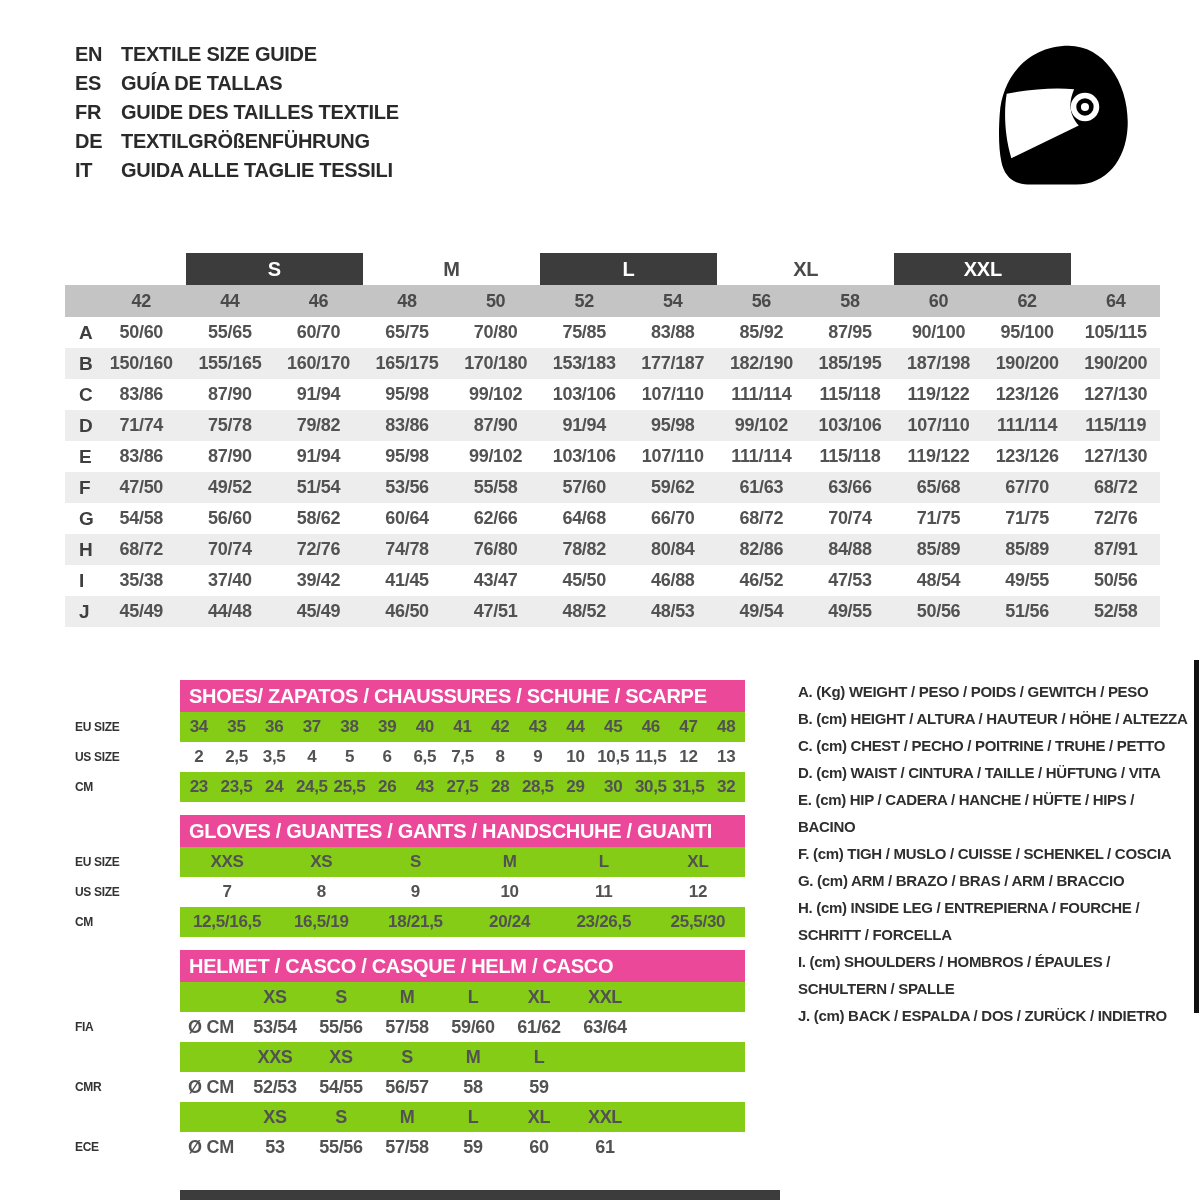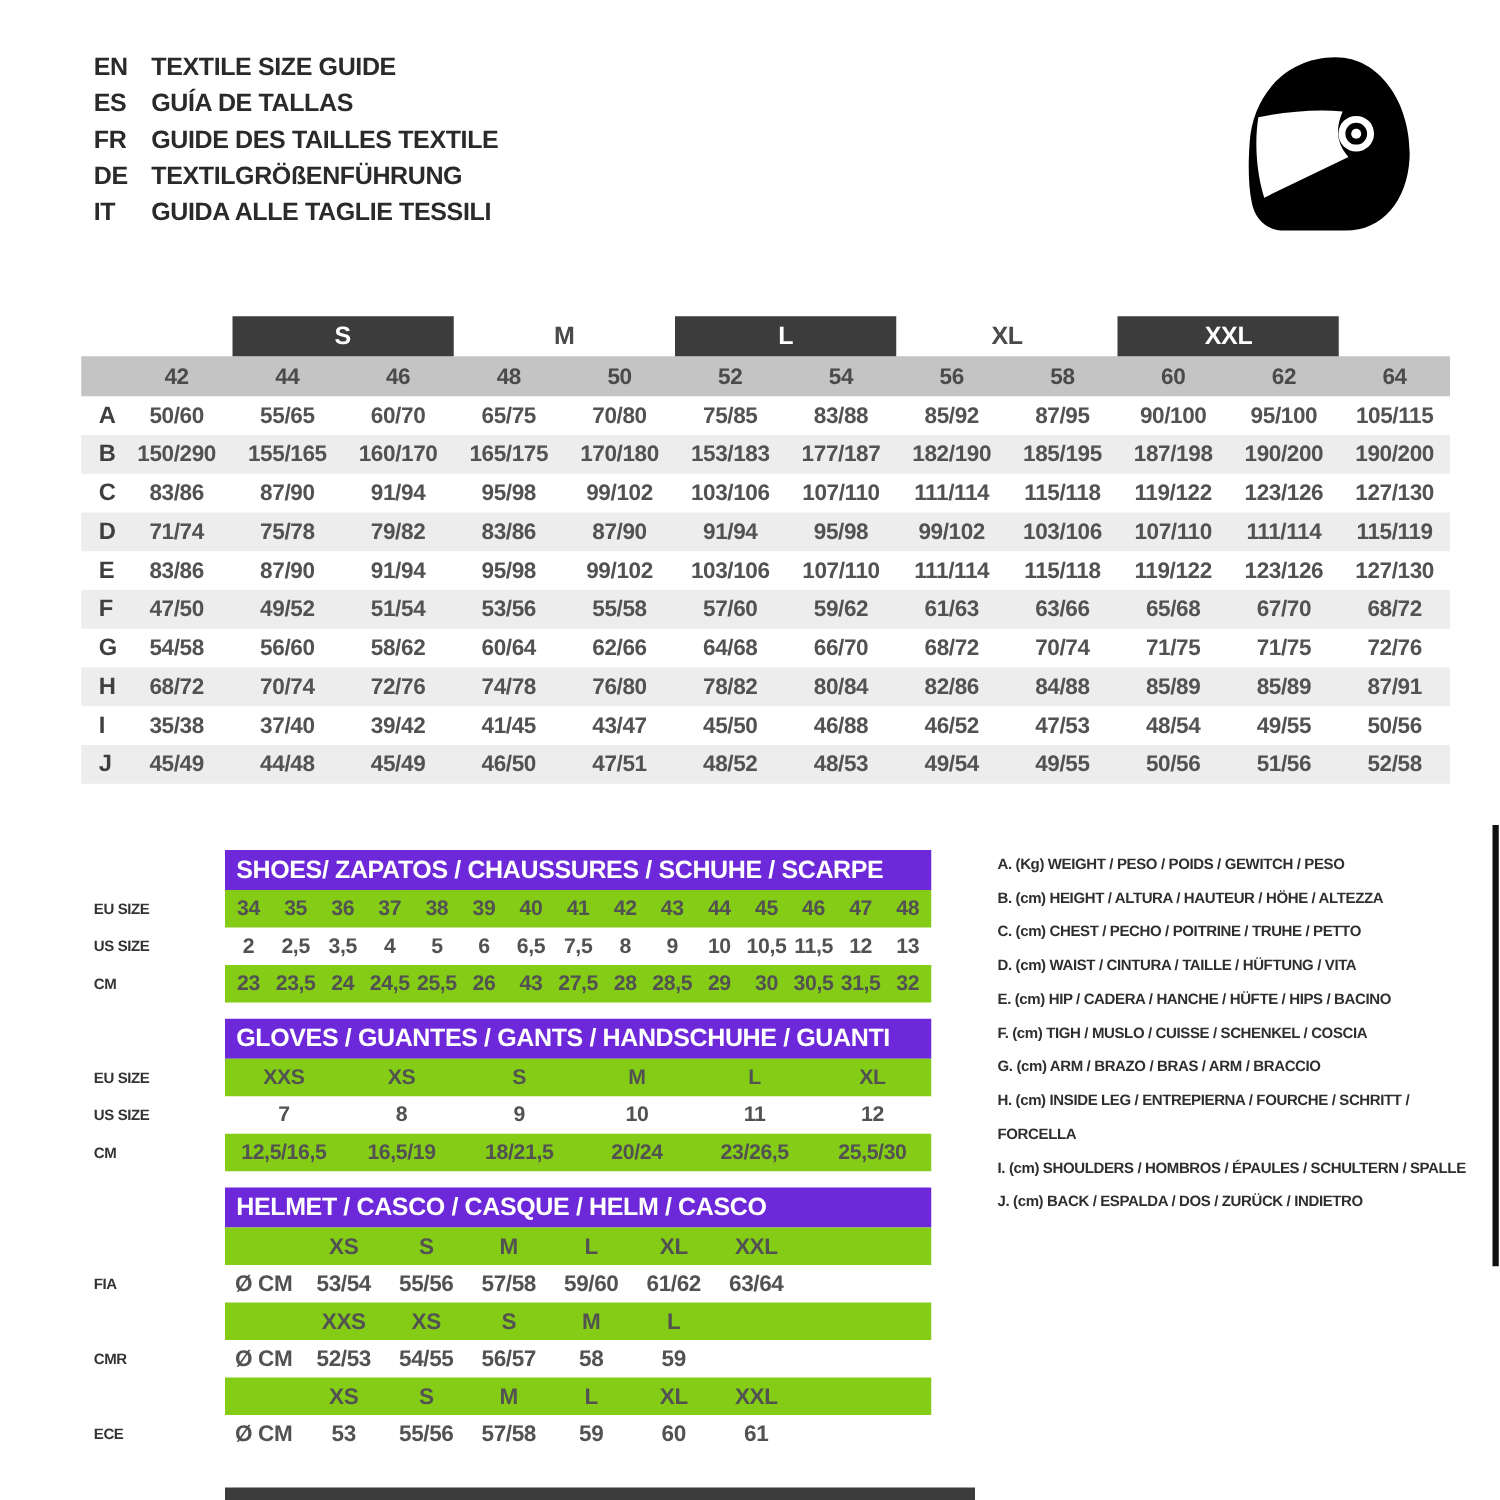--- a/index.html
+++ b/index.html
@@ -17,34 +17,34 @@
   .sizebar-row{display:grid;grid-template-columns:32px repeat(12,1fr);height:32px;}
   .szbar{background:#3c3c3c;color:#fff;font-size:20px;display:flex;align-items:center;justify-content:center;}
   .szlabel{color:#4a4a4a;font-size:20px;display:flex;align-items:center;justify-content:center;}
   .numrow{display:grid;grid-template-columns:32px repeat(12,1fr);height:32px;background:#c4c4c4;}
   .numrow .mcell{color:#4a4a4a;}
   .mrow{display:grid;grid-template-columns:32px repeat(12,1fr);height:31px;}
   .mrow.alt{background:#ededed;}
   .mletter{display:flex;align-items:center;padding-left:14px;color:#3f3f3f;font-size:19px;}
   .mcell{display:flex;align-items:center;justify-content:center;font-size:18px;color:#525252;white-space:nowrap;}
   
-  .dark-header{position:absolute;left:180px;width:565px;height:32px;background:#6d28d9;color:#fff;
+  .dark-header{position:absolute;left:180px;width:565px;height:32px;background:#ec4899;color:#fff;
                font-size:20px;display:flex;align-items:center;padding-left:9px;box-sizing:border-box;white-space:nowrap;}
   .trow{position:absolute;left:180px;width:565px;height:30px;display:grid;align-items:center;}
   .trow.gray{background:#84cc16;}
   .tcell{text-align:center;font-size:17px;color:#525252;white-space:nowrap;}
   .side-label{position:absolute;left:75px;width:100px;height:30px;display:flex;align-items:center;
               color:#333;font-size:12px;white-space:nowrap;}
   .cols15{grid-template-columns:repeat(15,1fr);}
   .cols6{grid-template-columns:repeat(6,1fr);}
   .helmet-grid{grid-template-columns:62px repeat(6,66px) 1fr;}
   .helmet-grid .tcell{font-size:18px;}
   
   .legend{position:absolute;left:798px;top:678px;width:392px;}
-  .legend-item{font-size:12px;line-height:27px;color:#2e2e2e;}
+  .legend-item{font-size:15px;line-height:27px;color:#2e2e2e;}
   
   .right-edge{position:absolute;left:1194px;top:660px;width:5px;height:353px;background:#101010;}
   .bottom-crop{position:absolute;left:180px;top:1190px;width:600px;height:10px;background:#3c3c3c;}
 </style>
 </head>
 <body>
 
 <div class="page">
 
   <div class="langs">
@@ -114,21 +114,21 @@
           <div class="mcell">75/85</div>
           <div class="mcell">83/88</div>
           <div class="mcell">85/92</div>
           <div class="mcell">87/95</div>
           <div class="mcell">90/100</div>
           <div class="mcell">95/100</div>
           <div class="mcell">105/115</div>
         </div>
         <div class="mrow alt">
           <div class="mletter">B</div>
-          <div class="mcell">150/290</div>
+          <div class="mcell">150/160</div>
           <div class="mcell">155/165</div>
           <div class="mcell">160/170</div>
           <div class="mcell">165/175</div>
           <div class="mcell">170/180</div>
           <div class="mcell">153/183</div>
           <div class="mcell">177/187</div>
           <div class="mcell">182/190</div>
           <div class="mcell">185/195</div>
           <div class="mcell">187/198</div>
           <div class="mcell">190/200</div>

